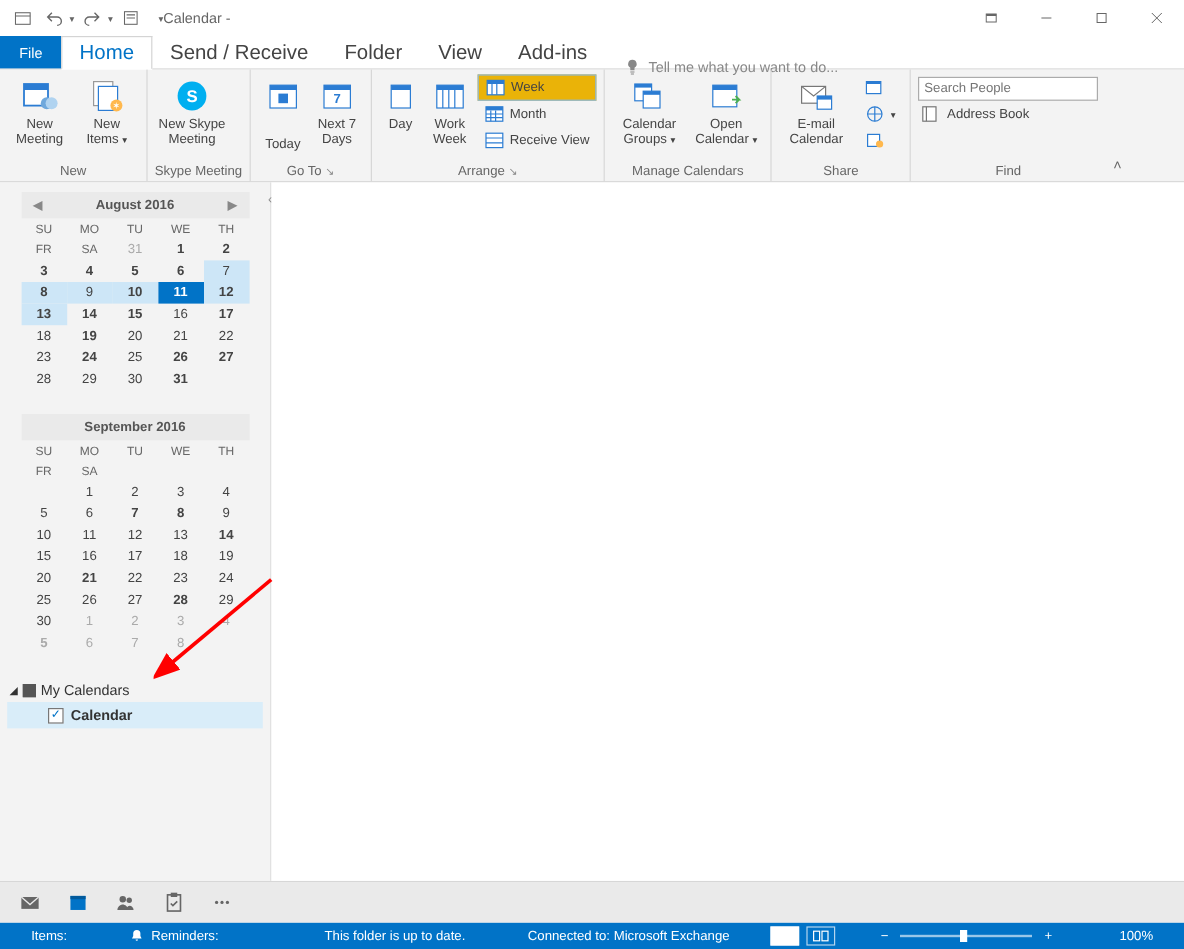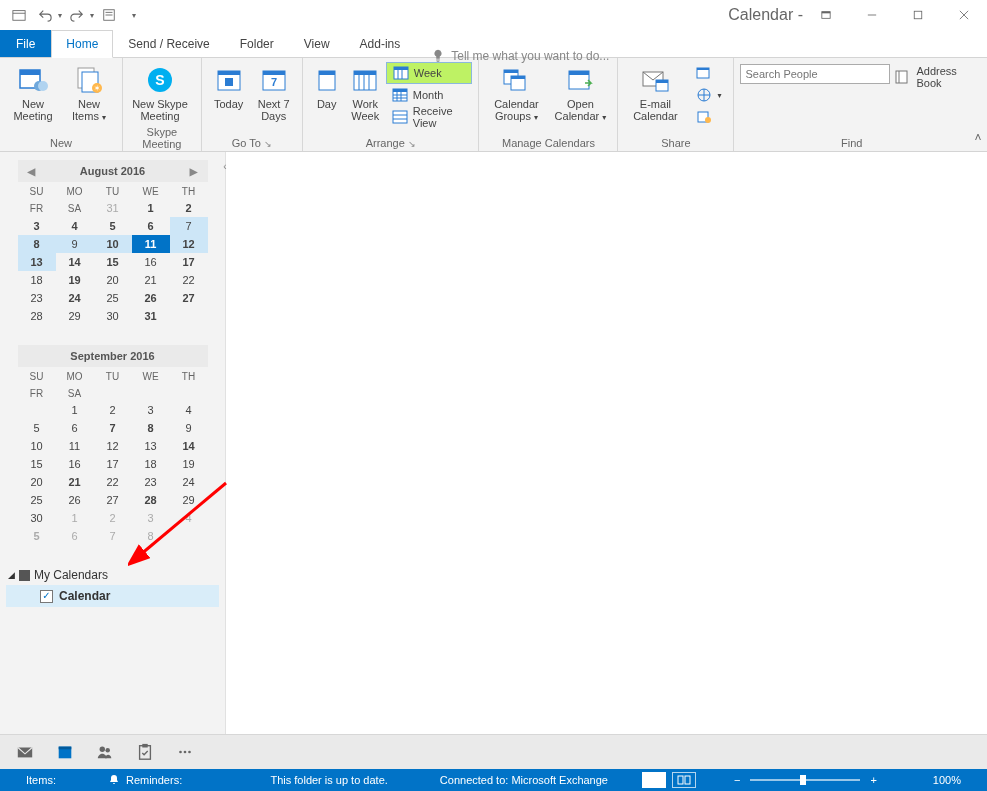--- a/index.html
+++ b/index.html
@@ -4,47 +4,47 @@
 <style>
 * { box-sizing: border-box; margin: 0; padding: 0; font-family: "Segoe UI", Tahoma, sans-serif; }
 body { width: 987px; height: 791px; background: #fff; position: relative; overflow: hidden; font-size: 12px; color: #444; }
 
 
 .titlebar { height: 30px; background: #fff; display: flex; align-items: center; }
 .qat { display: flex; align-items: center; gap: 4px; padding-left: 8px; }
 .qat-btn { width: 22px; height: 22px; display:flex; align-items:center; justify-content:center; color:#666; cursor:pointer; }
 .qat-btn svg { width:14px; height:14px; }
 .drop-caret { font-size:8px; color:#666; margin-left:-2px;}
-.title-text { flex:1; text-align:right; font-size:16px; color:#666; }
+.title-text { flex:1; text-align:left; font-size:12px; color:#666; }
 .win-controls { display:flex; }
 .win-btn { width:46px; height:30px; display:flex; align-items:center; justify-content:center; color:#666; cursor:pointer;}
 .win-btn svg { width:10px; height:10px; }
 
 
 .tabs { height:28px; display:flex; align-items:stretch; background:#fff; border-bottom:1px solid #d4d4d4;}
 .file-tab { background:#0173c7; color:#fff; padding:0 16px; display:flex; align-items:center; font-size:12px; cursor:pointer;}
-.tab { padding:0 14px; display:flex; align-items:center; font-size:12px; color:#444; cursor:pointer; border:1px solid transparent; border-bottom:none;}
+.tab { padding:0 14px; display:flex; align-items:center; font-size:17px; color:#444; cursor:pointer; border:1px solid transparent; border-bottom:none;}
 .tab.active { border:1px solid #d4d4d4; border-bottom:1px solid #fff; background:#fff; color:#0173c7; margin-bottom:-1px;}
 .tell-me { display:flex; align-items:center; margin-left:16px; color:#888; gap:6px; cursor:text; flex:1;margin-top:24px;}
 .tell-me svg { width:14px; height:14px; fill:#888;}
 
 
 .ribbon { height:94px; background:#f3f3f3; border-bottom:1px solid #d4d4d4; display:flex; }
 .group { border-right:1px solid #d7d7d7; display:flex; flex-direction:column; padding:2px 6px 0 6px;}
 .group-body { flex:1; display:flex; align-items:flex-start; gap:2px; padding-top:2px;}
 .group-label { text-align:center; font-size:11px; color:#666; padding:2px 0;}
 .lg-btn { width:54px; display:flex; flex-direction:column; align-items:center; text-align:center; font-size:11px; color:#444; cursor:pointer; padding:2px 2px;}
 .lg-btn.wide { width:78px;}
 .lg-btn.med { width:62px;}
 .lg-icon { width:32px; height:32px; display:flex; align-items:center; justify-content:center; margin-bottom:2px;}
 .sm-row { display:flex; flex-direction:column; gap:0; }
 .sm-btn { height:22px; display:flex; align-items:center; gap:5px; padding:0 6px; font-size:11px; color:#444; cursor:pointer;}
-.sm-btn.selected { background:#bef264; border:1px solid #8bb8dd;}
+.sm-btn.selected { background:#eab308; border:1px solid #8bb8dd;}
 .sm-icon { width:16px; height:16px; display:flex; align-items:center; justify-content:center;}
-.find-col { display:flex; flex-direction:row; gap:2px; padding-top:2px;}
+.find-col { display:flex; flex-direction:column; gap:2px; padding-top:2px;}
 .search-input { width:150px; height:20px; border:1px solid #ababab; padding:0 4px; font-size:11px; color:#888; background:#fff;}
 .address-book { display:flex; align-items:center; gap:6px; font-size:11px; color:#444; cursor:pointer; padding:1px 2px;}
 .collapse-caret { width:20px; display:flex; align-items:flex-end; justify-content:center; padding-bottom:6px; color:#666; cursor:pointer;}
 
 
 .workspace { display:flex; height:calc(791px - 30px - 28px - 94px - 35px - 22px); }
 .left-panel { width:226px; background:#f3f3f3; border-right:1px solid #e1e1e1; position:relative; padding-top:4px;}
 .collapse-handle { position:absolute; top:4px; right:-6px; width:12px; height:20px; display:flex; align-items:center; justify-content:center; color:#888; cursor:pointer; font-size:10px;}
 
 
@@ -199,21 +199,21 @@
             </svg>
           </div>
         <span>New Skype Meeting</span>
       </div>
     </div>
     <div class="group-label">Skype Meeting</div>
   </div>
 
   <div class="group">
     <div class="group-body">
-      <div class="lg-btn" style="width:42px;">
+      <div class="lg-btn" style="width:42px;gap:16px;">
         <div class="lg-icon">
             <svg width="28" height="28" viewBox="0 0 28 28">
               <rect x="3" y="5" width="22" height="19" fill="#fff" stroke="#2b7cd3"></rect>
               <rect x="3" y="5" width="22" height="4" fill="#2b7cd3"></rect>
               <rect x="10" y="12" width="8" height="8" fill="#2b7cd3"></rect>
             </svg>
           </div>
         <span>Today</span>
       </div>
       <div class="lg-btn" style="width:44px;">

